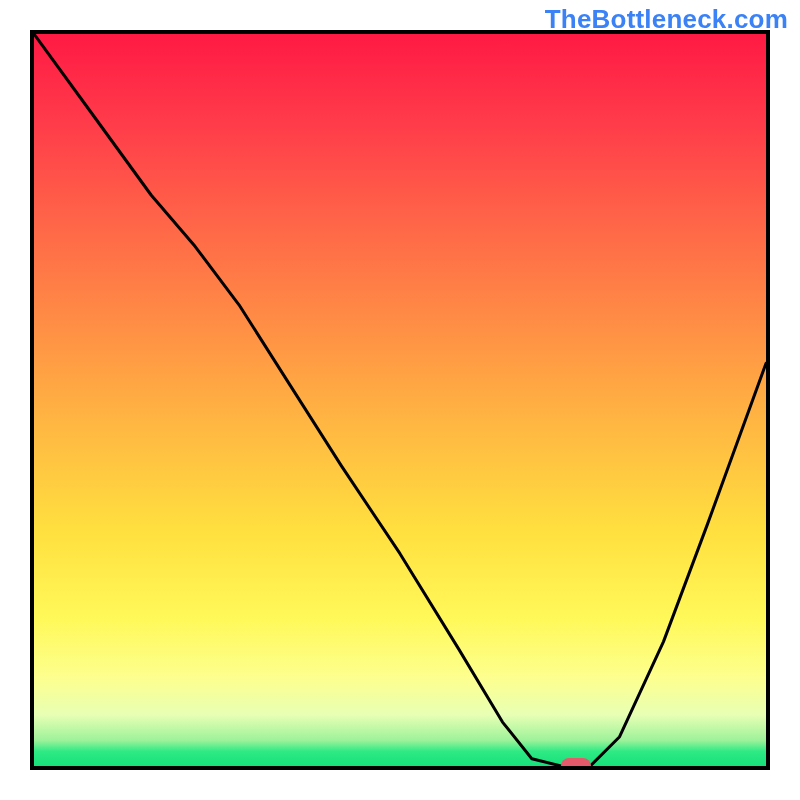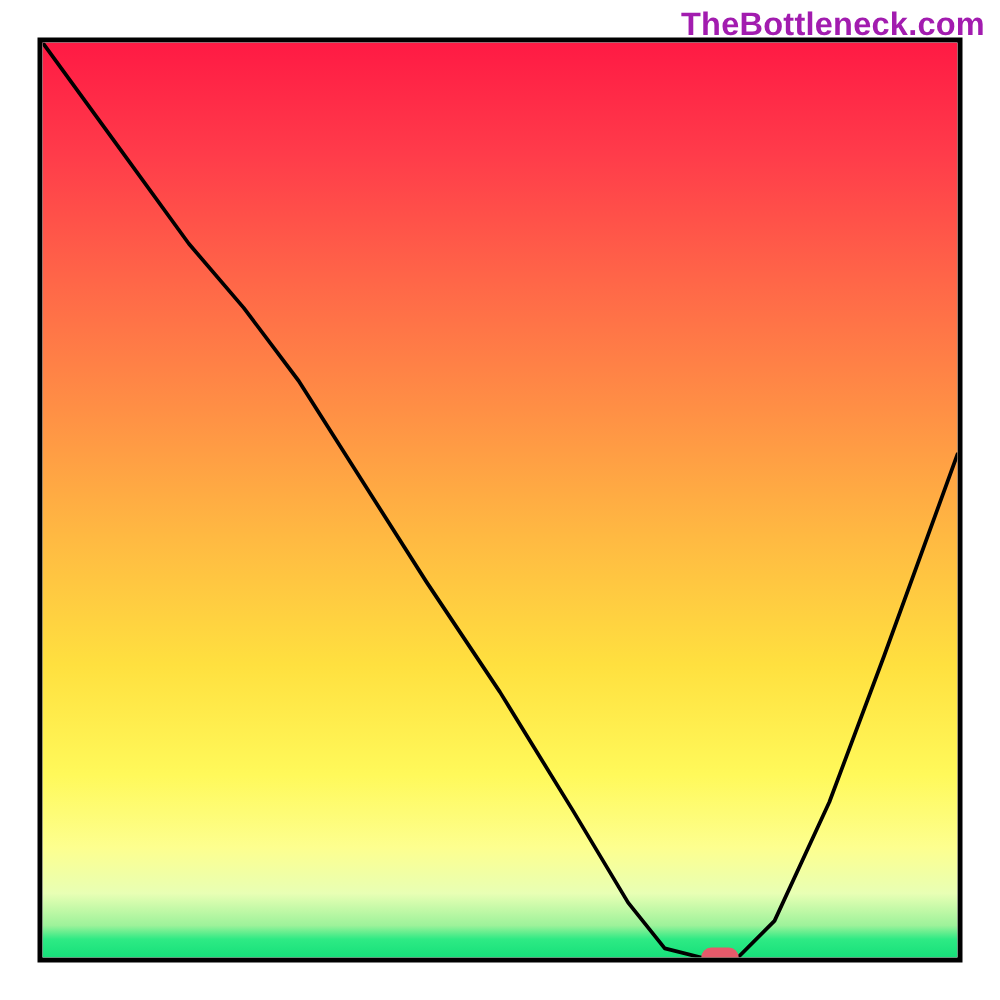--- a/index.html
+++ b/index.html
@@ -14,21 +14,21 @@
     position: relative;
     width: 800px;
     height: 800px;
   }
   .watermark {
     position: absolute;
     top: 4px;
     right: 12px;
     font-size: 26px;
     font-weight: 600;
-    color: #a21caf;
+    color: #3b82f6;
     letter-spacing: 0.2px;
   }
   .plot-box {
     position: absolute;
     left: 30px;
     top: 30px;
     width: 740px;
     height: 740px;
     border: 4px solid #000;
     box-sizing: border-box;

